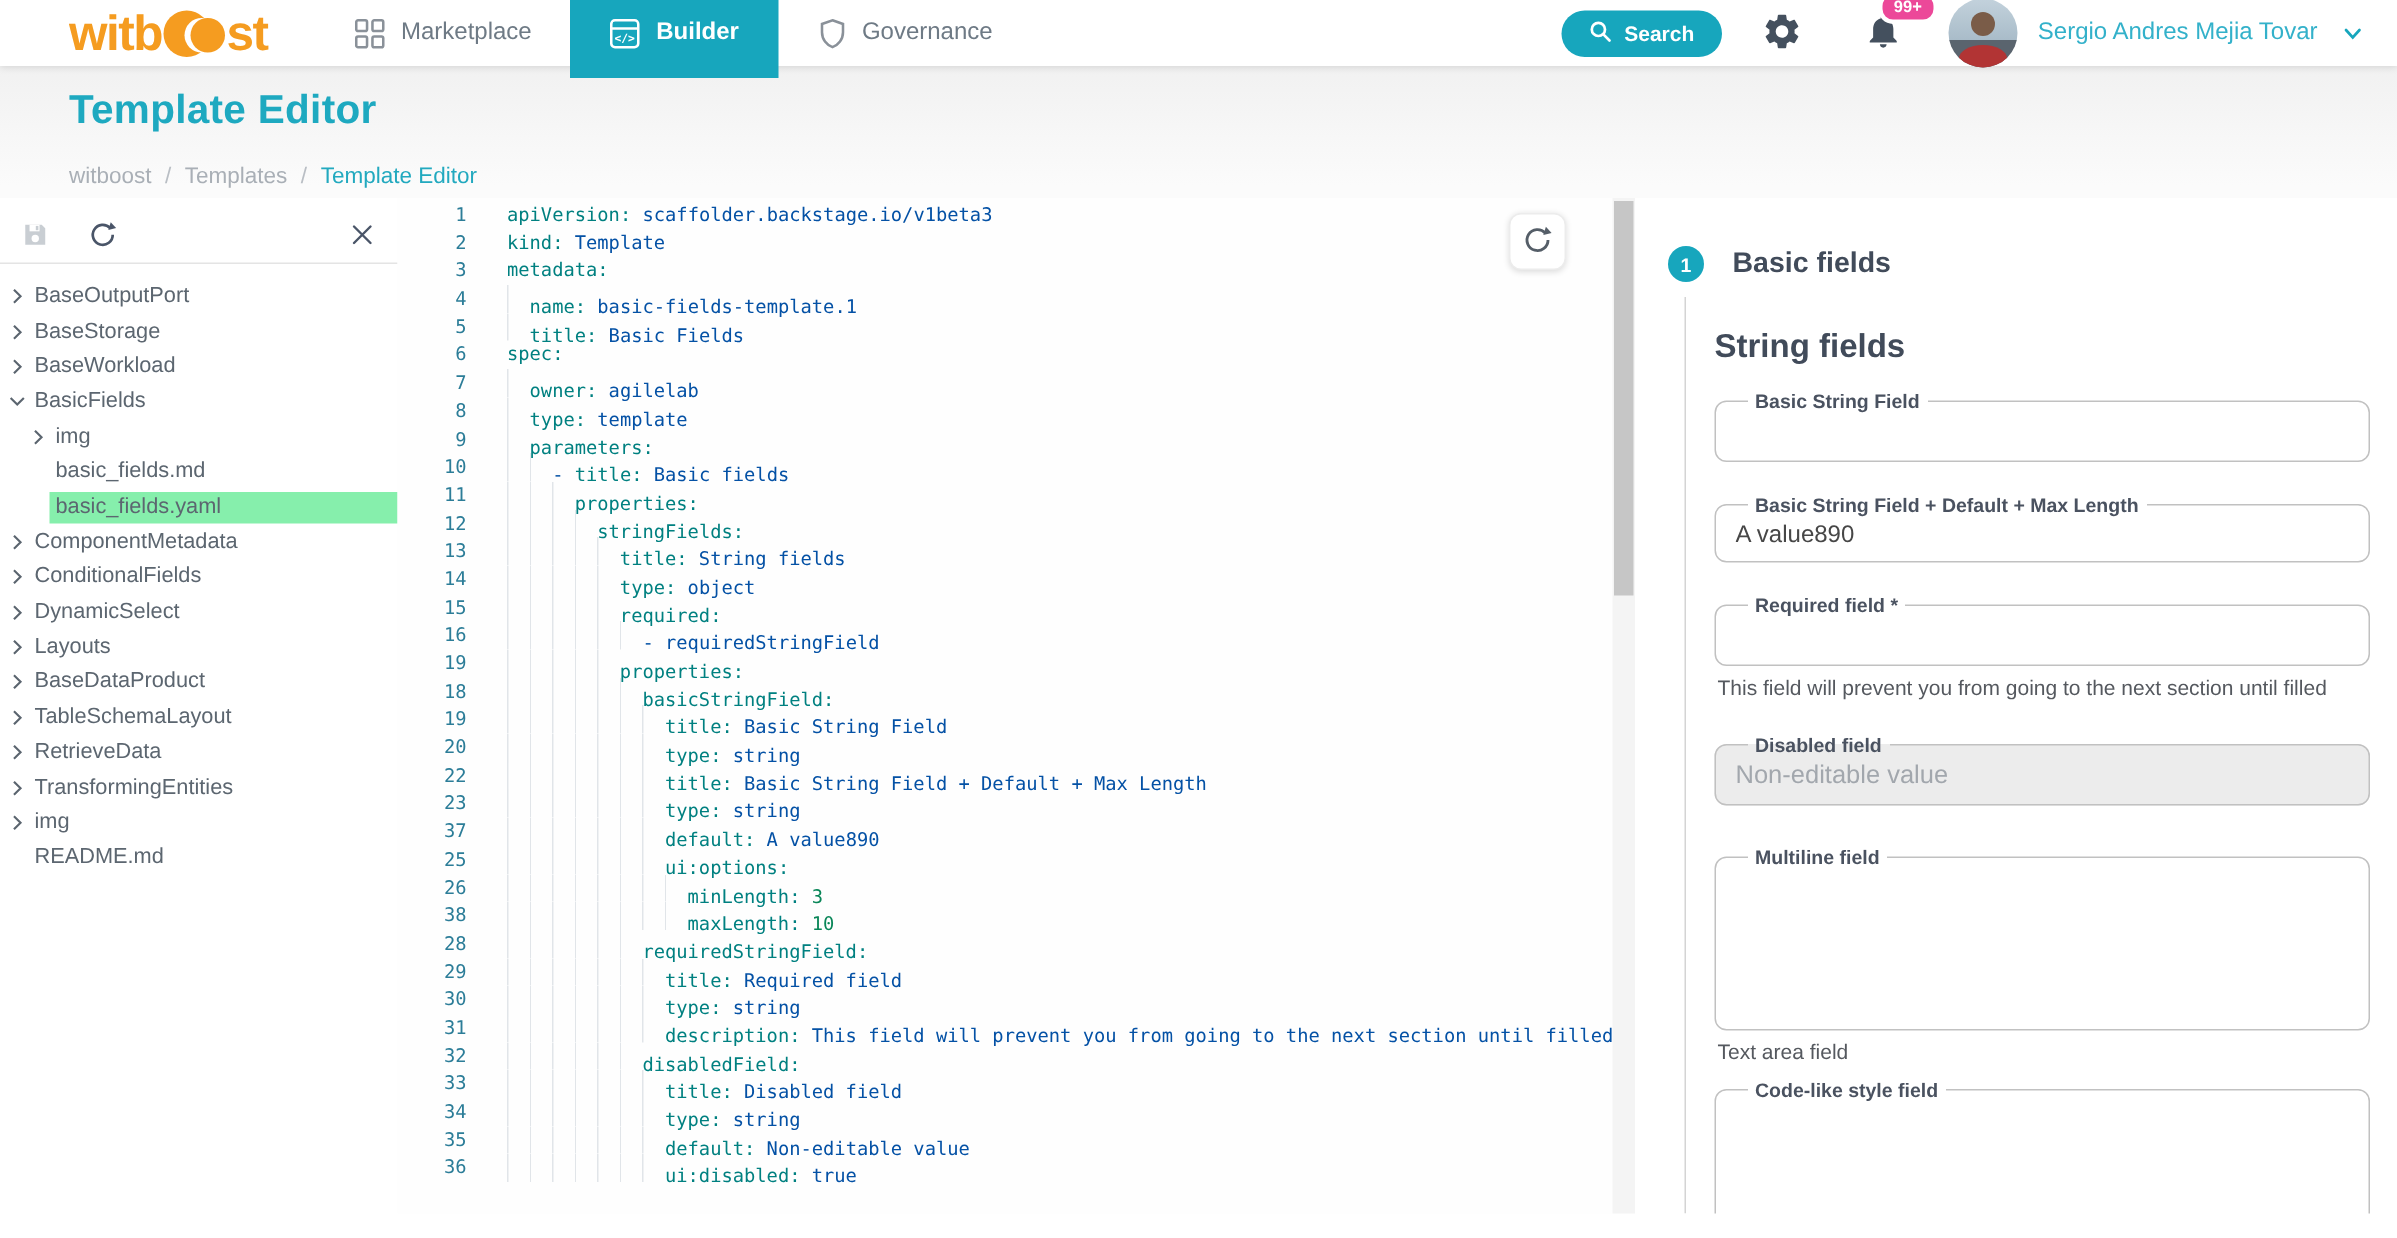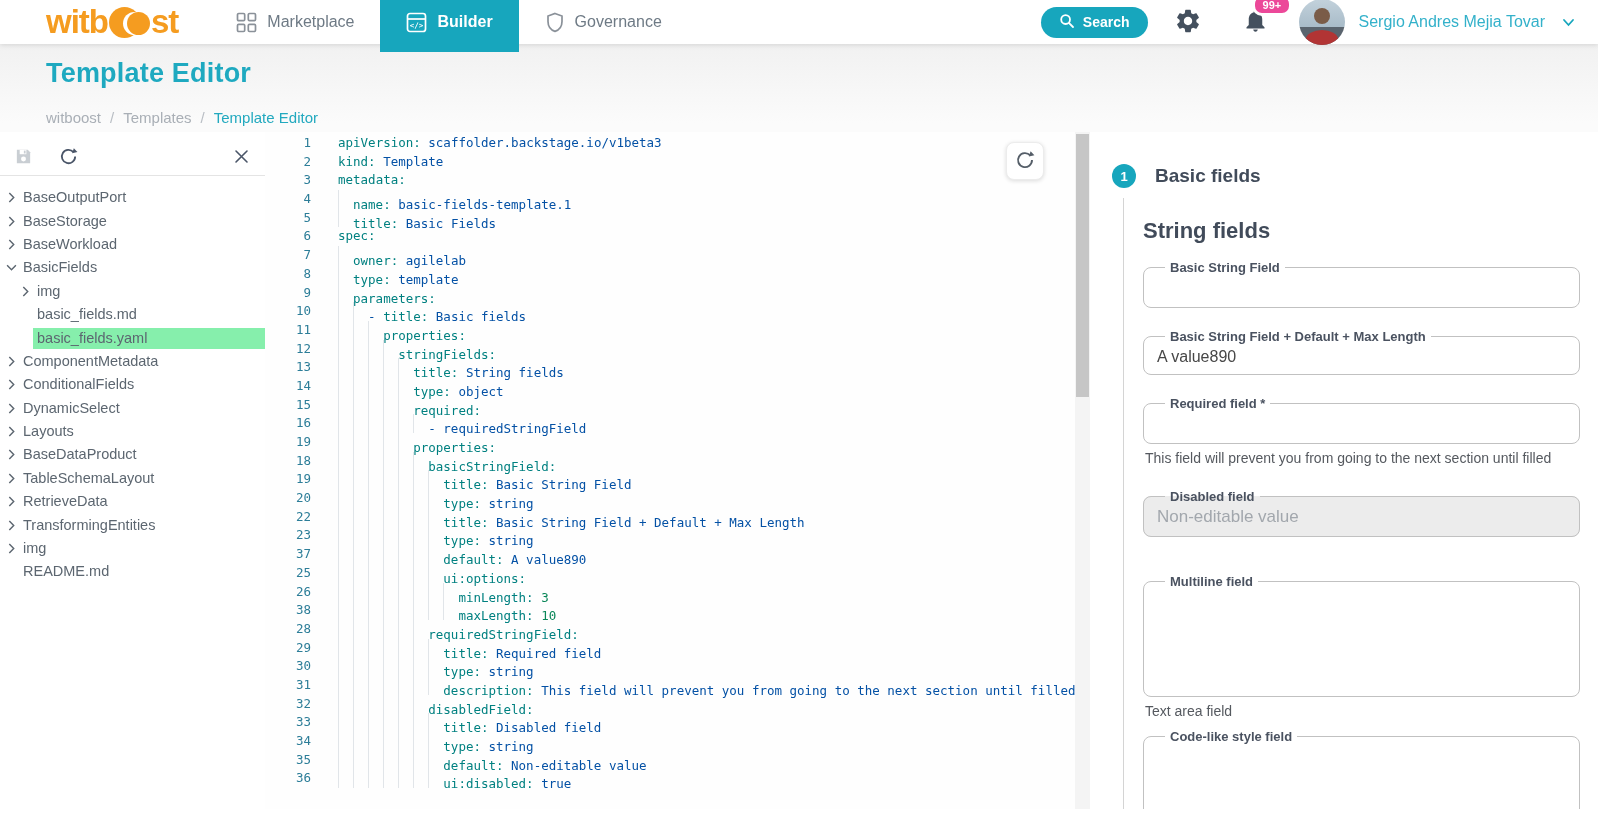--- a/index.html
+++ b/index.html
@@ -99,21 +99,21 @@
   fieldset.mfield legend { font-size:13px; font-weight:700; color:#4a5260; margin-left:8px; padding:0 5px; }
   .mfield input, .mfield textarea { width:100%; border:none; outline:none; background:transparent;
     font-family:inherit; font-size:16px; color:#474747; }
   .mfield input { height:30px; margin-top:-2px; }
   .f-h48 { height:48px; margin-top:16px; }
   .f2 { height:46px; margin-top:21px; }
   .f3 { height:48px; margin-top:21px; }
   .f-disabled { height:48px; margin-top:23px; background:#ececec; border-color:#bdbdbd; }
   .f-disabled legend { color:#9aa0a7; background:transparent; }
   .f-disabled input { color:#a2a7ad; font-size:17px; }
-  .f-multi { height:123px; margin-top:37px; }
+  .f-multi { height:123px; margin-top:27px; }
   .f-multi textarea { height:92px; resize:none; margin-top:2px; }
   .f-code { height:120px; margin-top:10px; }
   .f-code legend { padding-right:30px; }
   .f-code textarea { height:86px; resize:none; margin-top:2px; }
   .helper { font-size:14px; color:#55595f; margin:6px 0 0 2px; }
 </style>
 </head>
 <body>
 
 <div class="app">

